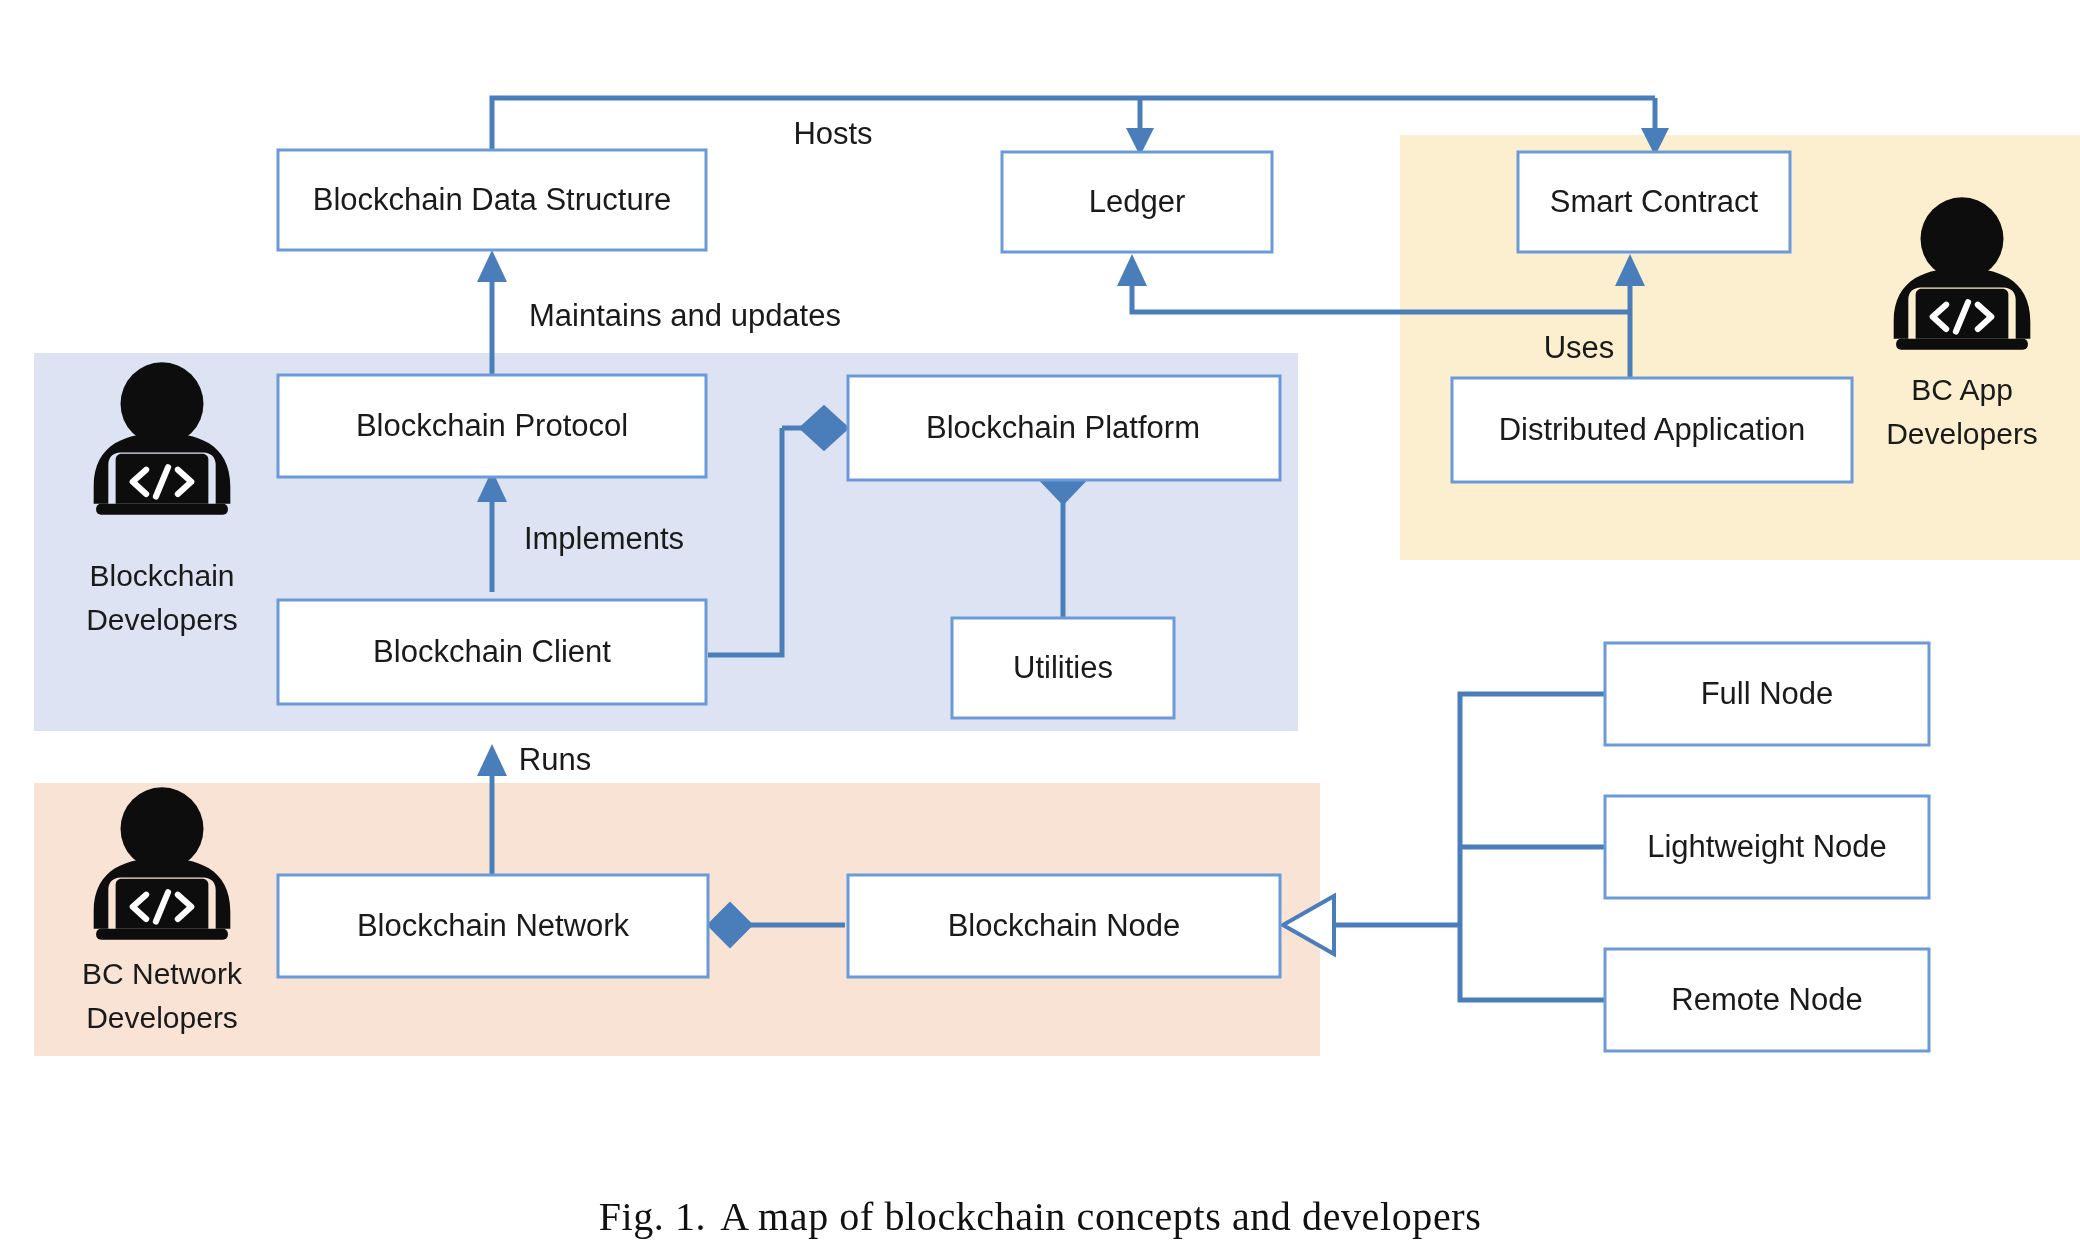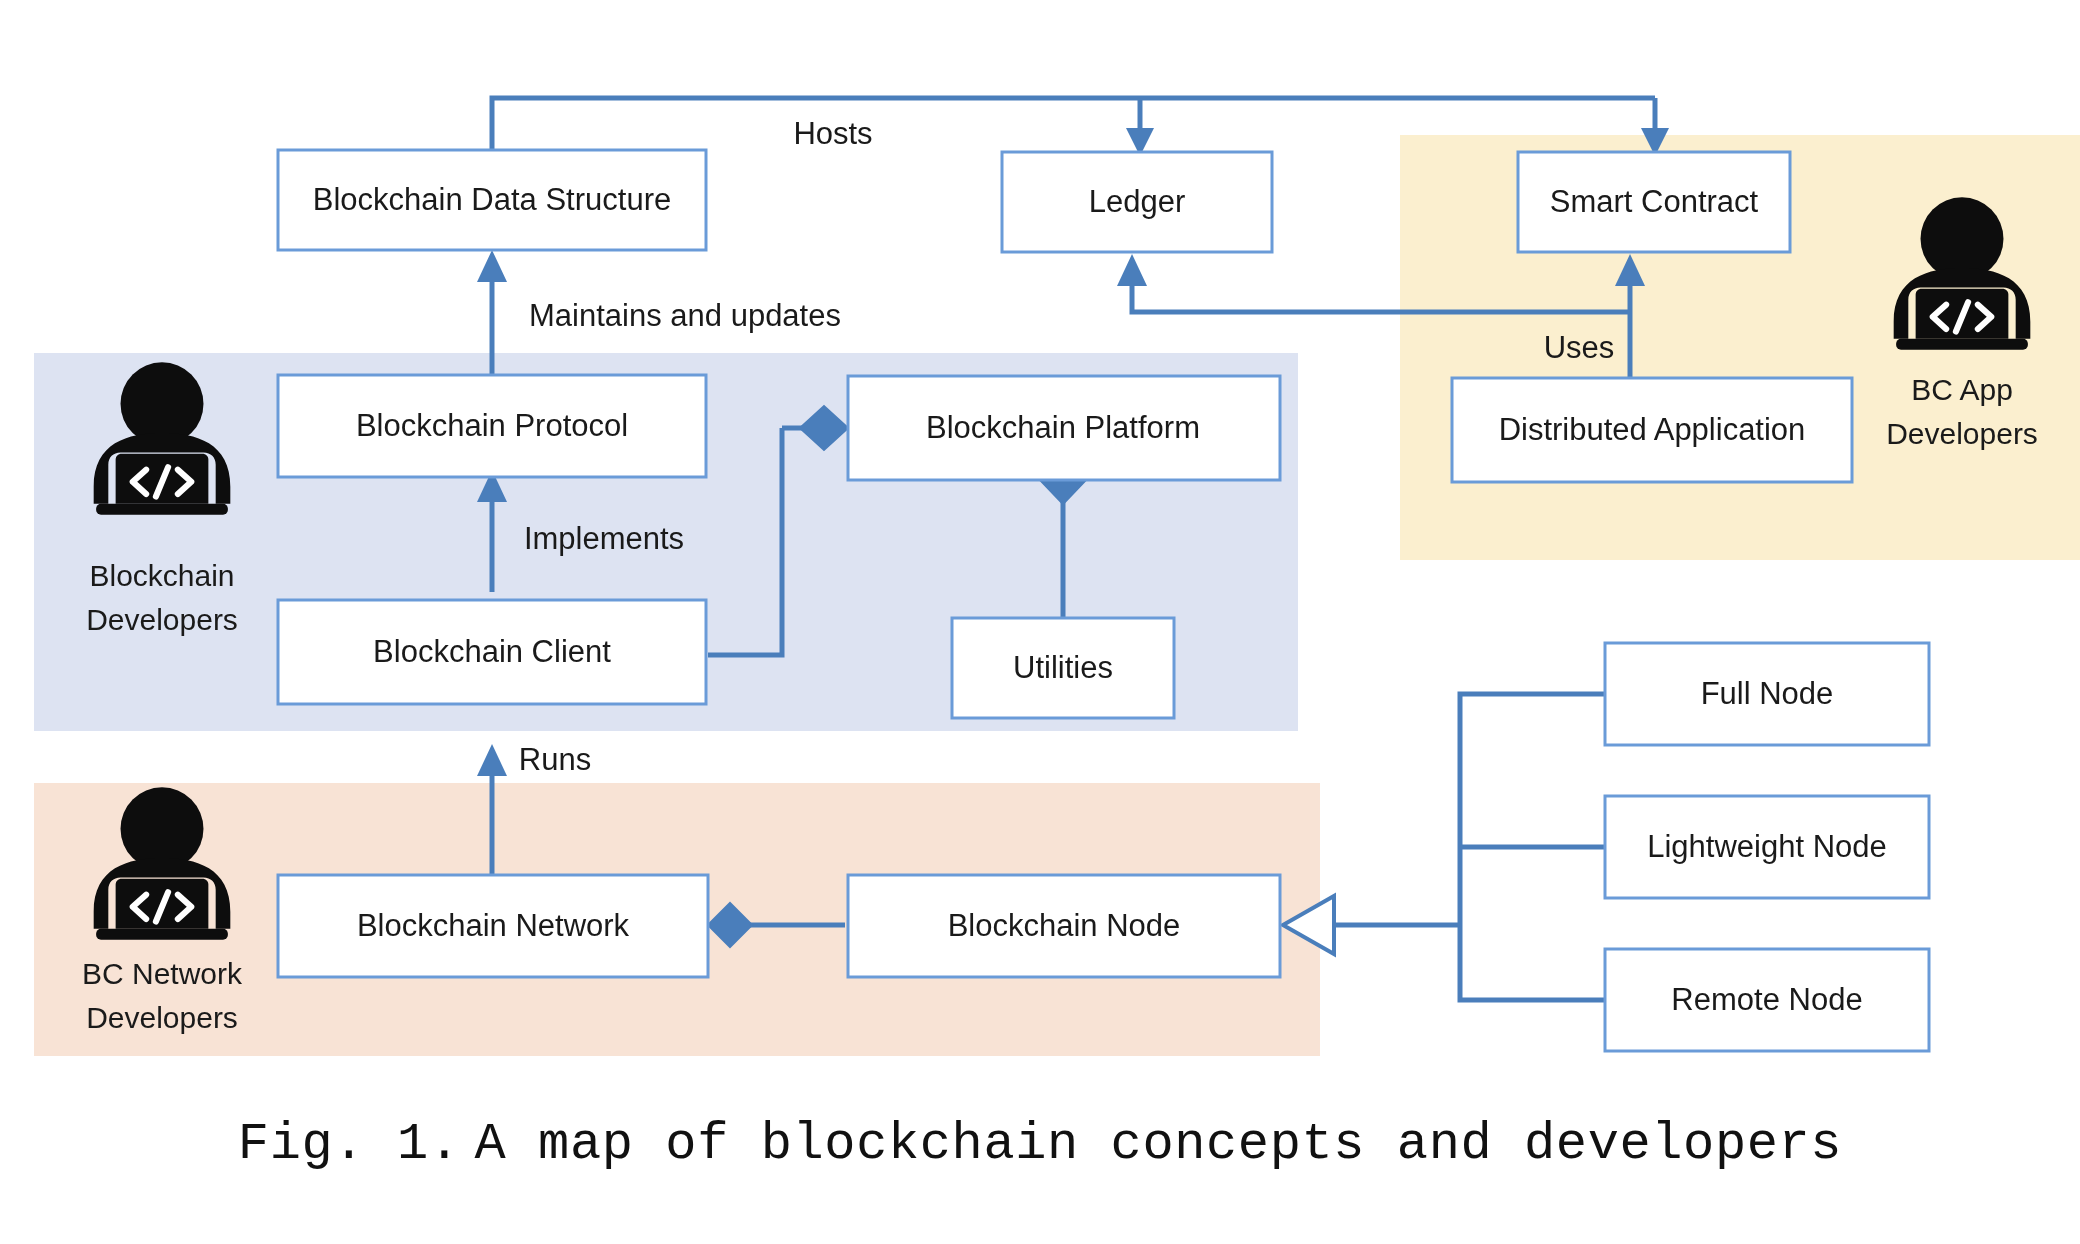--- a/index.html
+++ b/index.html
@@ -73,24 +73,24 @@
   .arrow-head {
     fill: #4a7ebb;
   }
   .persona-glyph {
     fill: #0d0d0d;
   }
   .caption {
     position: absolute;
     left: 0;
     width: 2080px;
-    top: 1115px;
+    top: 1193px;
     text-align: center;
-    font-family: Liberation Mono, monospace;
-    font-size: 52px;
+    font-family: Liberation Serif, serif;
+    font-size: 40px;
     color: #111111;
     letter-spacing: 0.6px;
   }
   .caption .cap-num { margin-right: 14px; }
 </style>
 </head>
 <body>
 
 <div id="figure-root">
 

